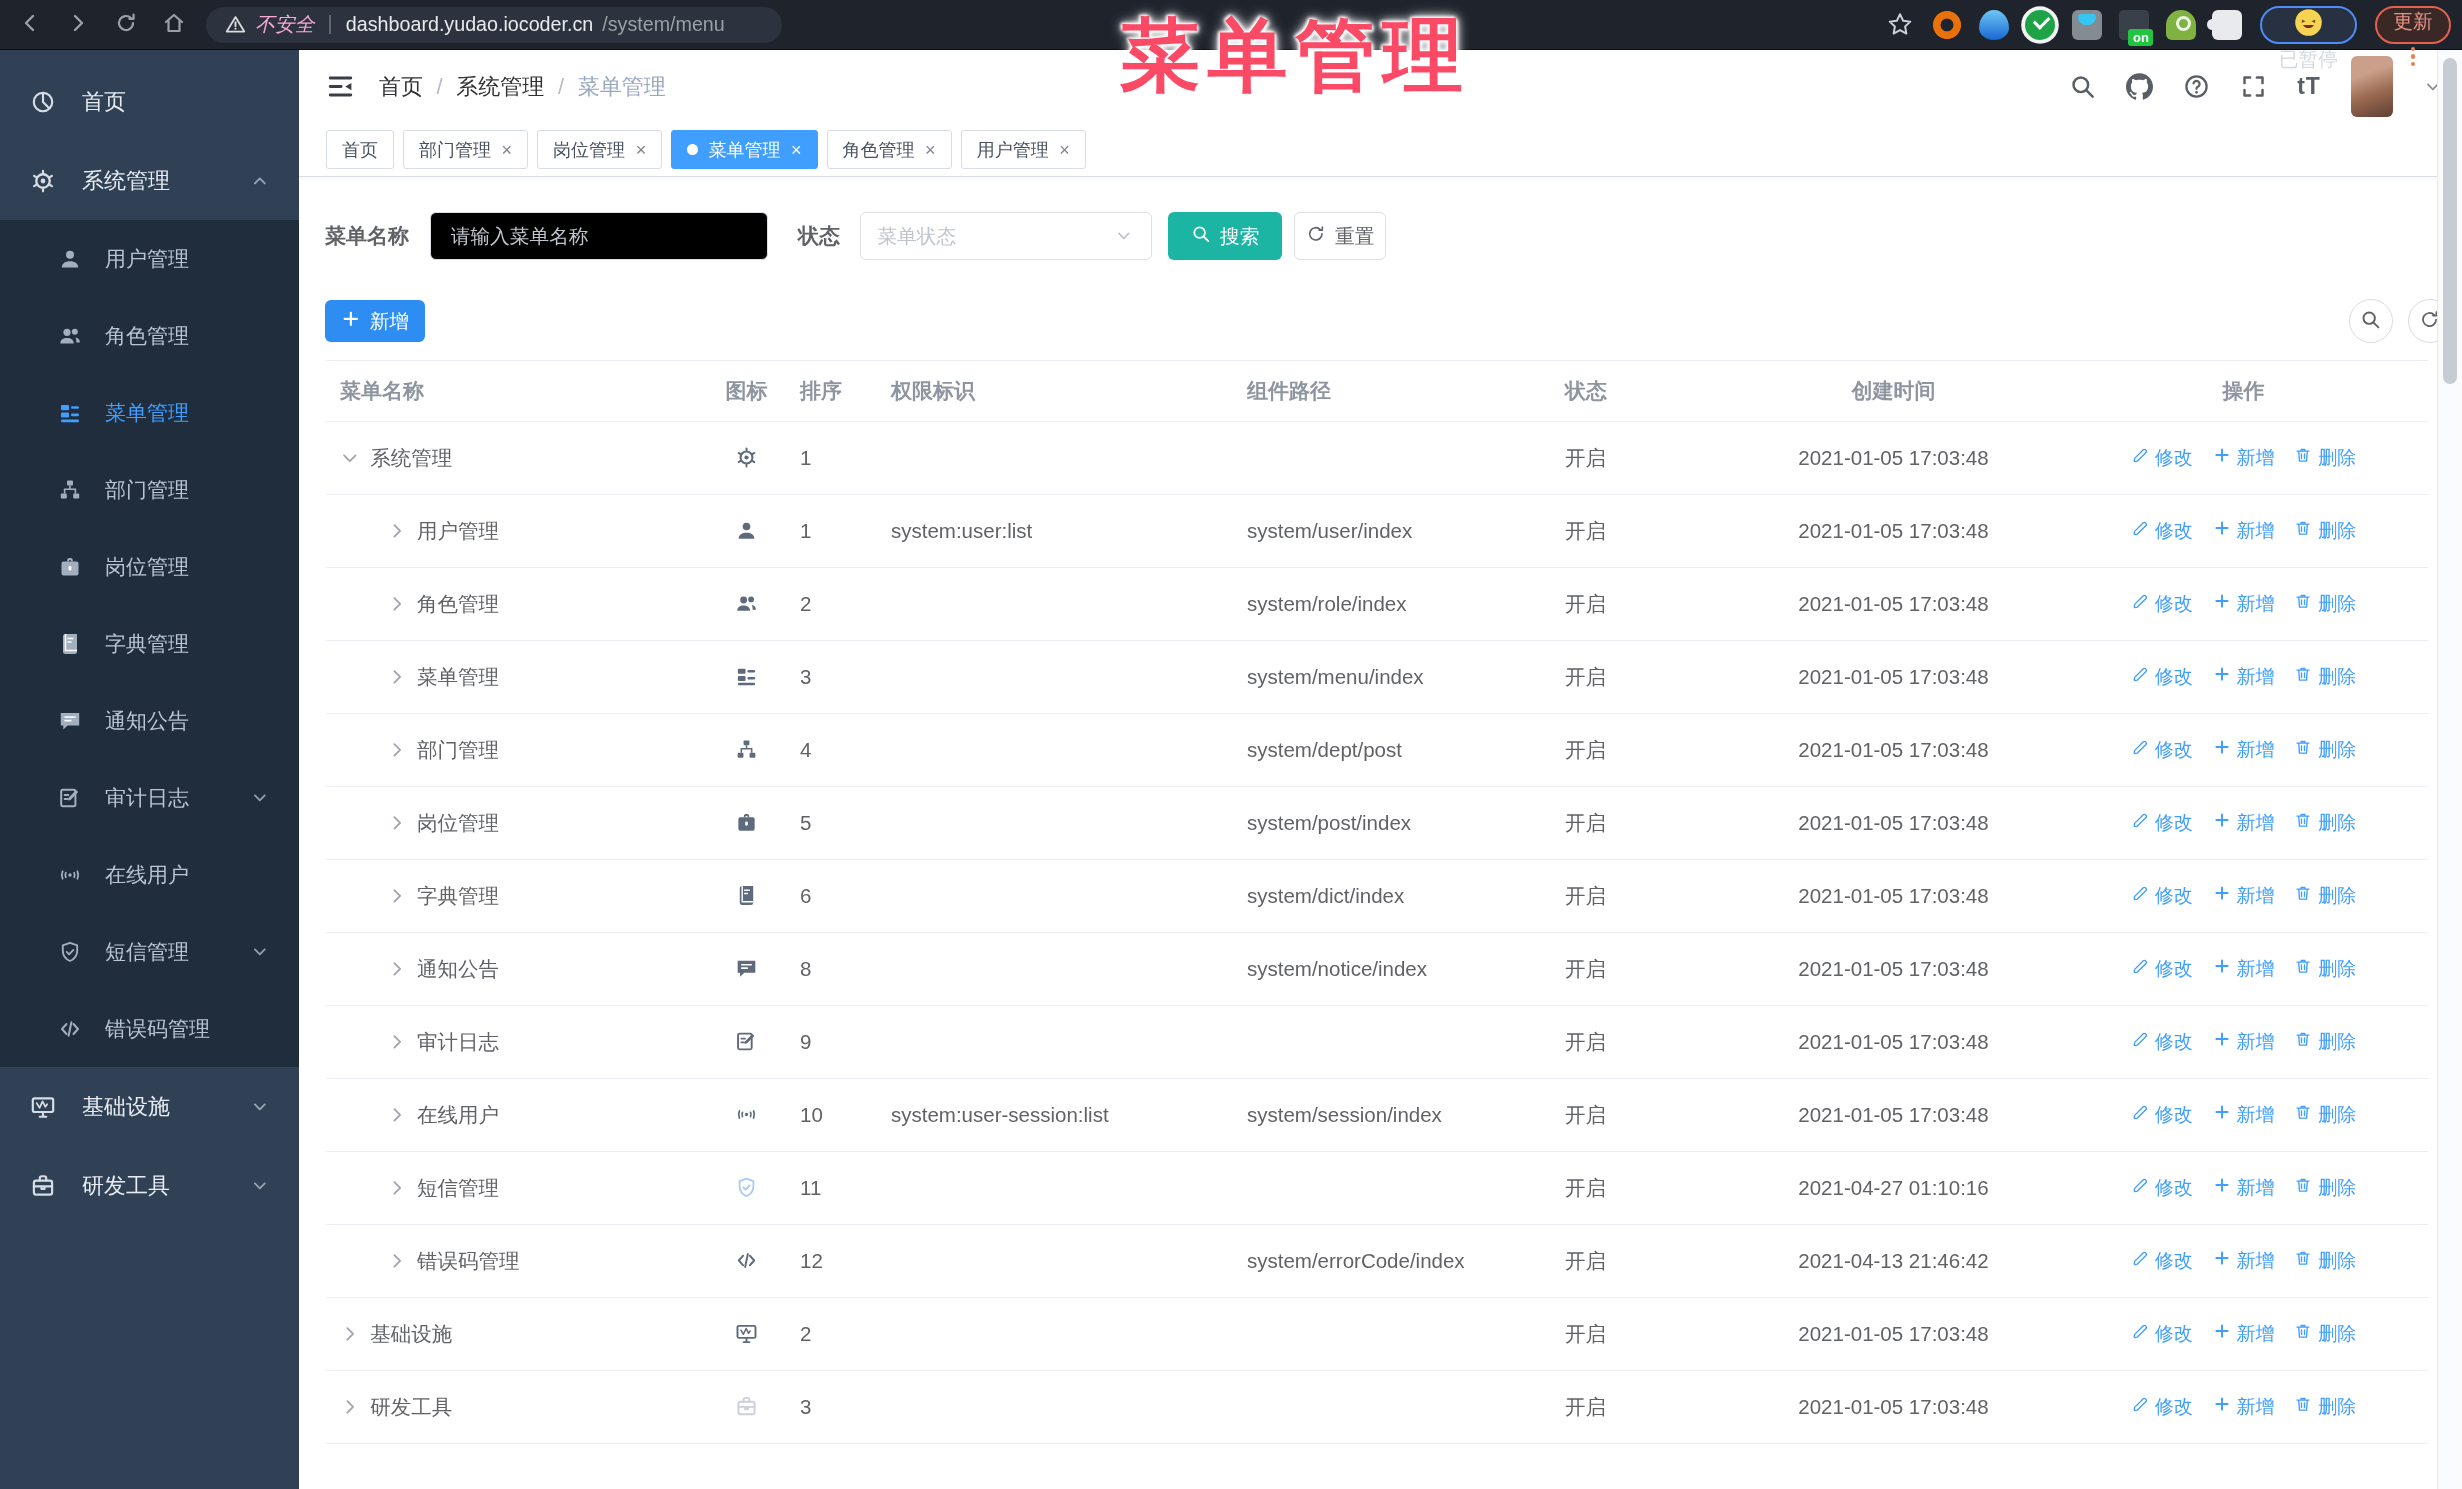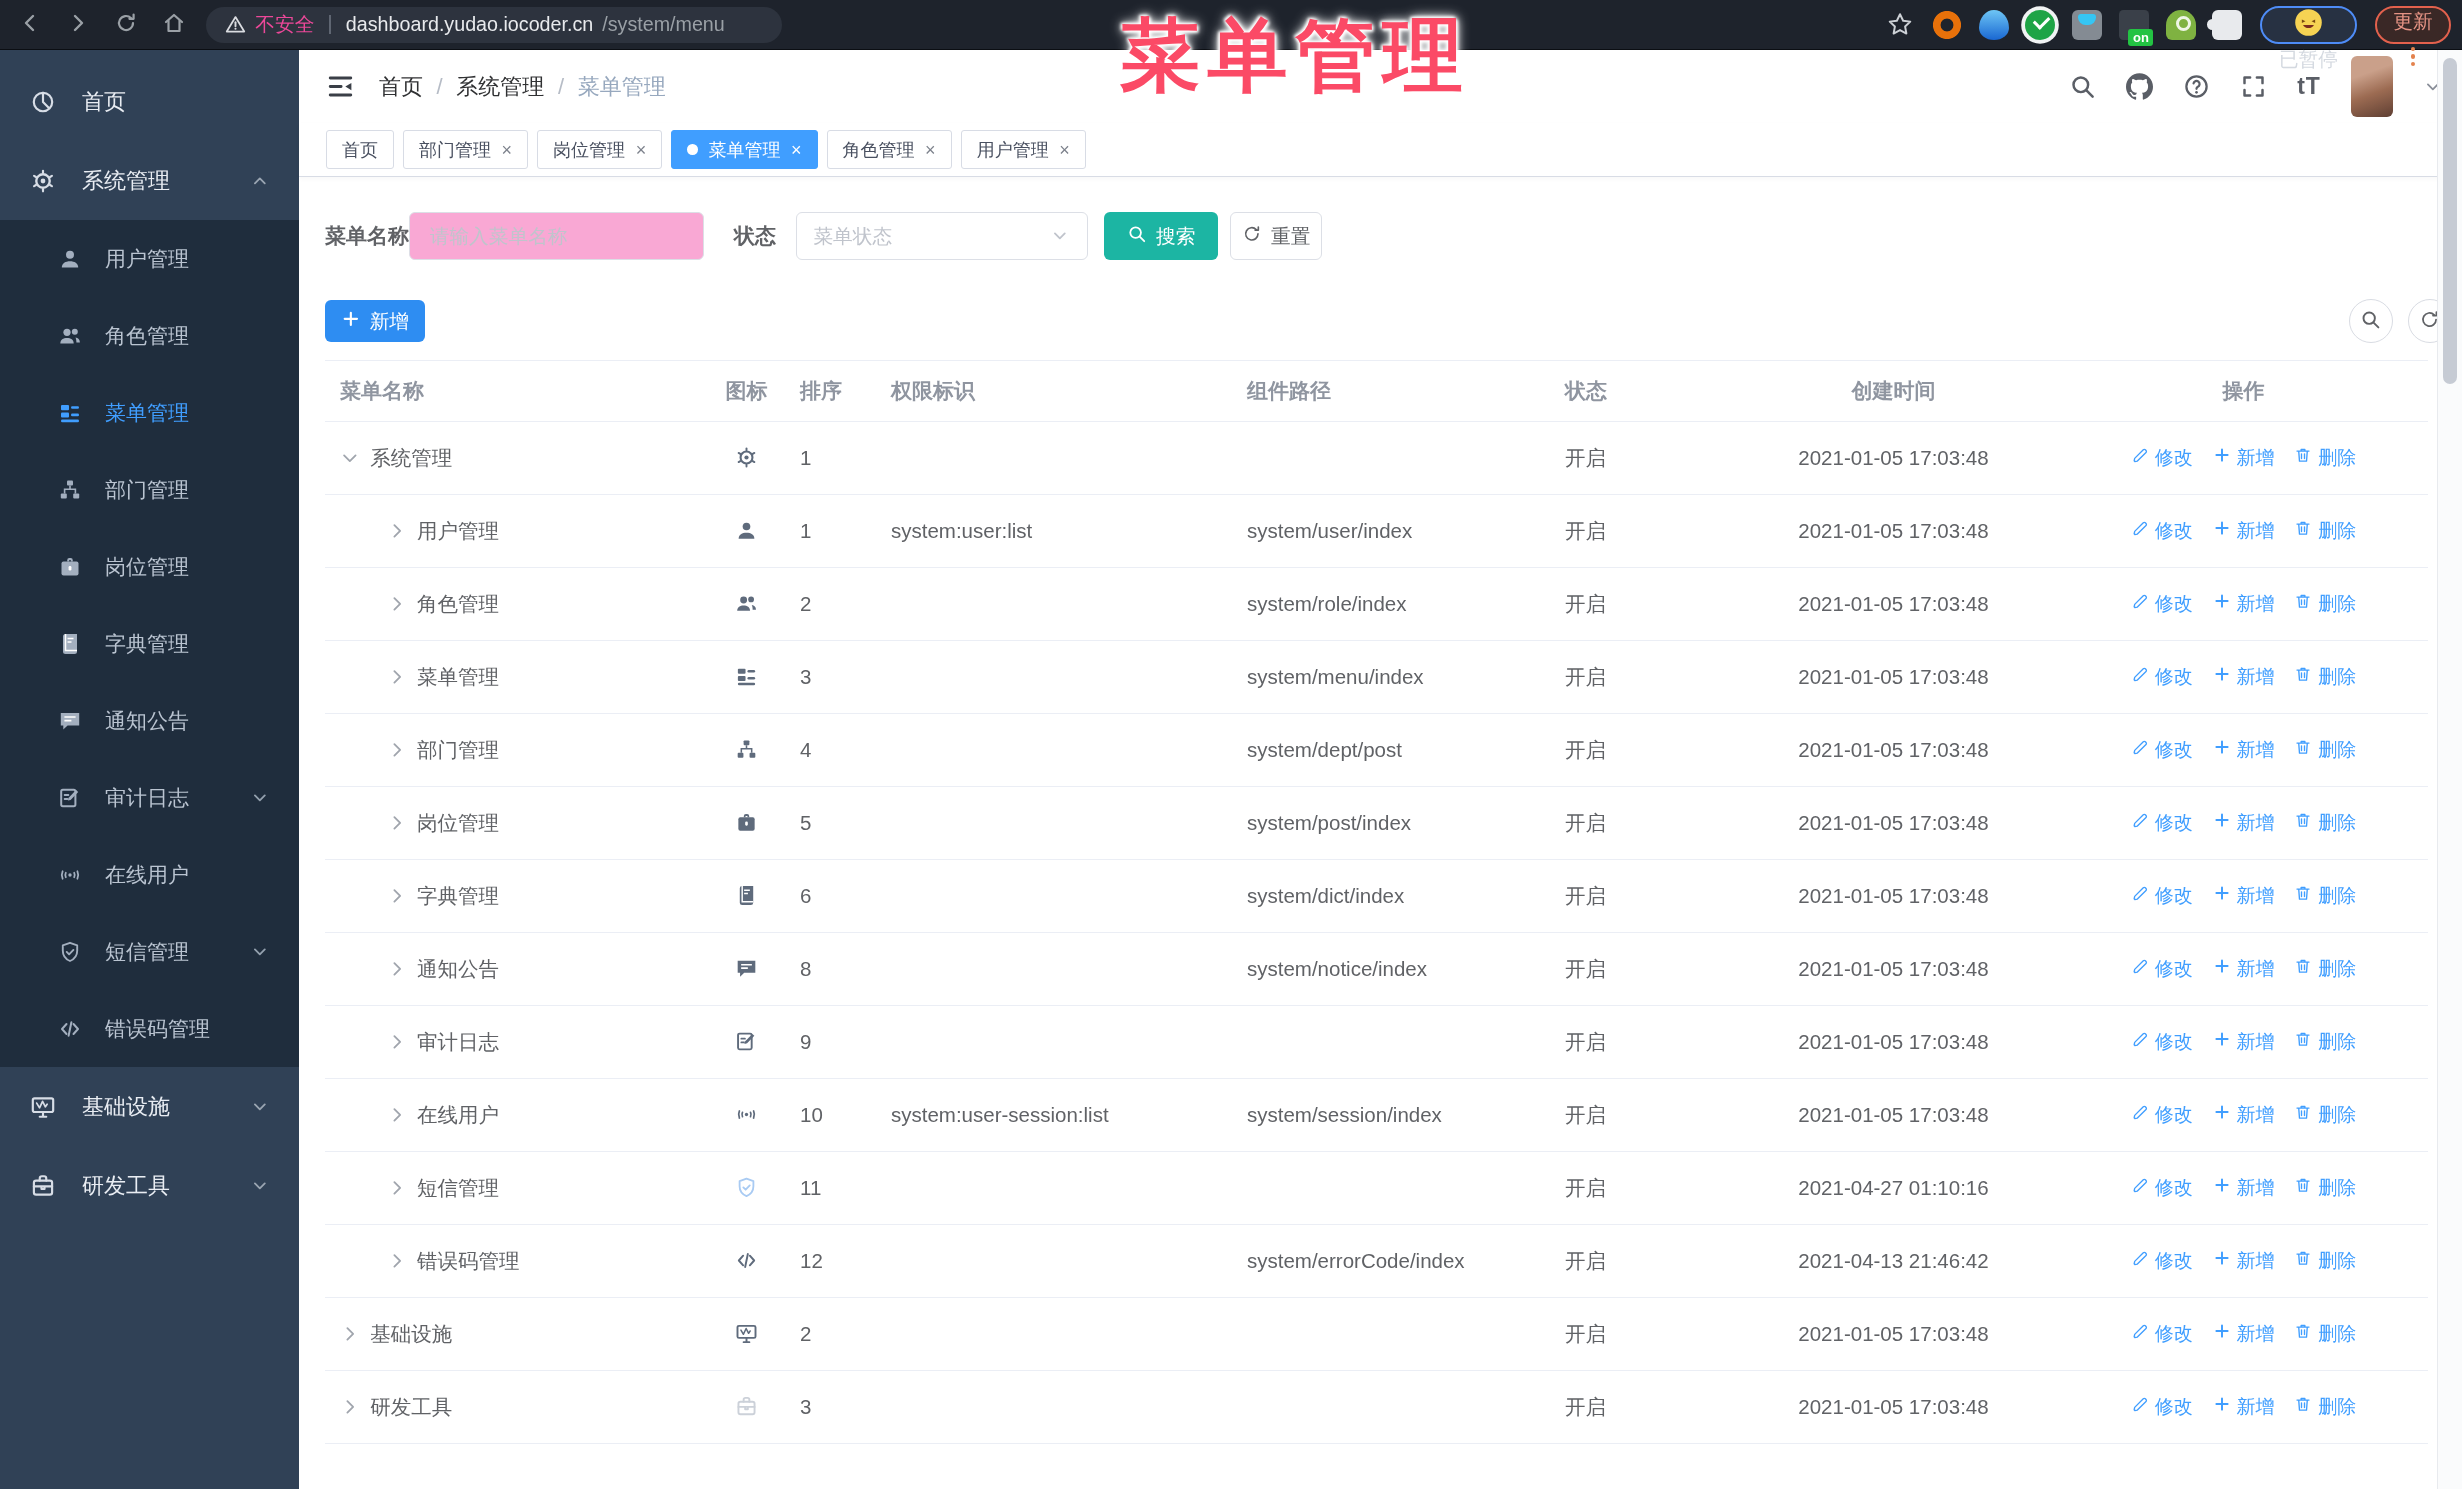--- a/index.html
+++ b/index.html
@@ -10,21 +10,21 @@
   
   .chrome { position:absolute; left:0; top:0; width:2462px; height:50px; background:#1e232c;
     display:flex; align-items:center; border-bottom:1.5px solid #0b0e13; z-index:5; }
   .nav-btns { display:flex; align-items:center; gap:15px; padding-left:13.6px; }
   .nav-btn { width:33px; height:33px; color:#9aa0a6; display:flex; align-items:center; justify-content:center; }
   .nav-btn svg { width:24px; height:24px; }
   .url-pill { margin-left:15px; width:576px; height:36px; background:#2d333e; border-radius:18px;
     display:flex; align-items:center; padding:0 19.7px; gap:9px; }
   .url-pill .warn { color:#dadce0; width:21px; height:21px; flex:0 0 auto; }
   .url-pill .warn svg { width:21px; height:21px; }
-  .sec-text { color:#ec4899; font-size:19.7px; }
+  .sec-text { color:#f9a8d4; font-size:19.7px;font-style:italic; }
   .url-divider { width:1.5px; height:19.7px; background:#5f6672; margin:0 6px; }
   .host { color:#e8eaed; font-size:19.7px; }
   .path { color:#9aa0a6; font-size:19.7px; }
   .chrome-right { margin-left:auto; display:flex; align-items:center; gap:18px; padding-right:10.6px; }
   .star { color:#cdd1d6; width:27px; height:27px; }
   .star svg { width:26px; height:26px; }
   .ext { width:30px; height:30px; border-radius:6px; position:relative; flex:0 0 auto; }
   .ext-ring { background:radial-gradient(circle at 50% 50%, #1e232c 0 6px, #e8710a 6.8px 13.6px, #1e232c 14.4px); border-radius:50%; }
   .ext-drop { background:linear-gradient(180deg,#6ec6f5,#1967d2); border-radius:50% 50% 50% 50%/60% 60% 40% 40%; }
   .ext-check { background:#1ea446; border-radius:50%; box-shadow:0 0 0 3.8px #f1f3f4; }
@@ -101,22 +101,22 @@
   .tag .dot { width:10.6px; height:10.6px; border-radius:50%; background:#fff; display:none; }
   .tag .x { font-size:18px; color:#7d828c; line-height:1; }
   .tag.active { background:#409eff; border-color:#409eff; color:#fff; }
   .tag.active .dot { display:block; }
   .tag.active .x { color:#fff; }
 
   
   .content { flex:1; padding:0 9px 0 26px; }
   .filters { margin-top:35px; display:flex; align-items:center; }
   .f-label { font-size:21px; color:#606266; font-weight:bold; }
-  .f-input { width:295px; height:48px; border:1.5px solid #dcdfe6; border-radius:6px; 
-    font-size:19.7px; color:#606266; padding:0 19.7px; outline:none; background:#f9a8d4; }
+  .f-input { width:338px; height:48px; border:1.5px solid #dcdfe6; border-radius:6px; margin-left:21px;
+    font-size:19.7px; color:#606266; padding:0 19.7px; outline:none; background:#000000; }
   .f-input::placeholder { color:#c0c4cc; }
   .f-select { width:292px; height:48px; border:1.5px solid #dcdfe6; border-radius:6px; margin-left:19.7px;
     display:flex; align-items:center; padding:0 16.7px; cursor:pointer; background:#fff; }
   .f-select .ph { font-size:19.7px; color:#c0c4cc; }
   .f-select .sel-caret { margin-left:auto; color:#c0c4cc; width:19.7px; height:19.7px; }
   .f-select .sel-caret svg { width:19.7px; height:19.7px; }
   .gap40 { width:30px; }
   .btn { height:48px; border-radius:6px; display:flex; align-items:center; justify-content:center;
     gap:9px; font-size:19.7px; cursor:pointer; border:1.5px solid transparent; }
   .btn svg { width:19.7px; height:19.7px; }

